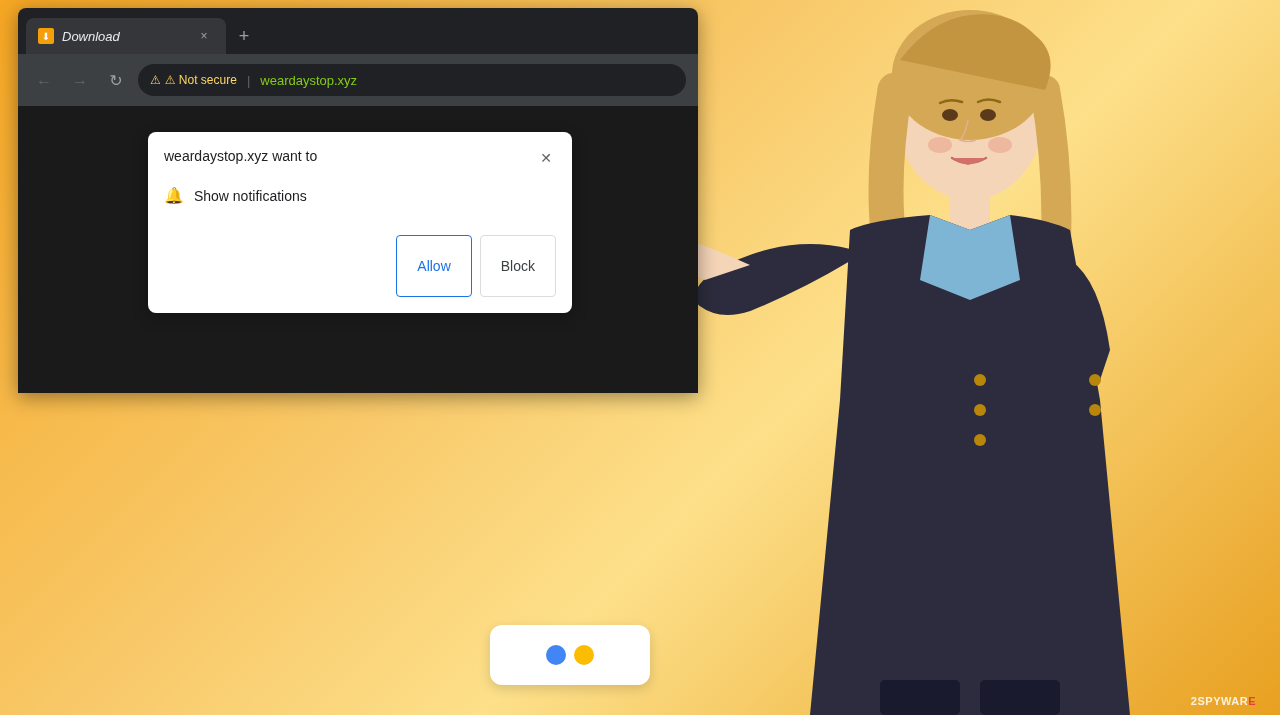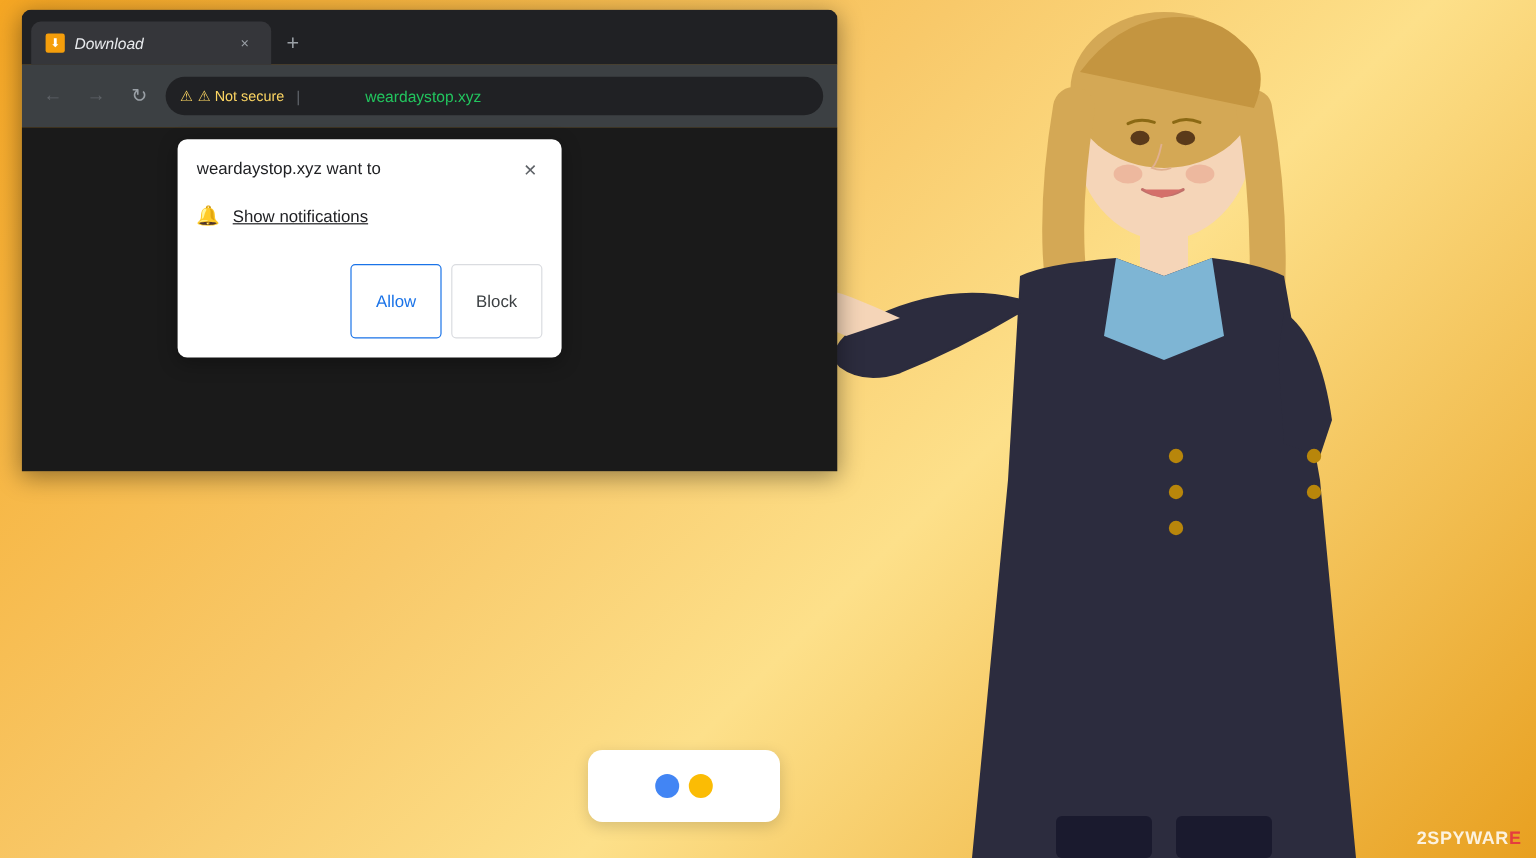--- a/index.html
+++ b/index.html
@@ -153,38 +153,37 @@
       font-size: 12px;
       flex-shrink: 0;
     }
 
     .security-separator {
       color: #5f6368;
       margin: 0 2px;
     }
 
     .url-text {
-      color: #22c55e;
+      color: #84cc16;
       font-size: 13px;
-      margin-left: 44px;
     }
 
     
     .browser-content {
       background: #1a1a1a;
       height: calc(385px - 46px - 52px);
       position: relative;
     }
 
     
     .permission-popup {
       position: absolute;
       left: 130px;
-      top: 10px;
-      width: 320px;
+      top: 26px;
+      width: 424px;
       background: white;
       border-radius: 8px;
       box-shadow: 0 4px 16px rgba(0,0,0,0.3);
       z-index: 20;
       overflow: hidden;
     }
 
     .popup-header {
       padding: 16px 16px 8px 16px;
       display: flex;
@@ -222,21 +221,20 @@
     }
 
     .bell-icon {
       color: #5f6368;
       font-size: 16px;
     }
 
     .permission-text {
       font-size: 14px;
       color: #202124;
-      text-decoration: underline;
     }
 
     .popup-actions {
       display: flex;
       justify-content: flex-end;
       gap: 8px;
       padding: 8px 16px 16px 16px;
     }
 
     .btn-allow {
@@ -289,23 +287,23 @@
       width: 20px;
       height: 20px;
       background: #fbbc04;
       border-radius: 50%;
     }
 
     
     .watermark {
       position: absolute;
       bottom: 8px;
-      right: 12px;
+      right: 24px;
       z-index: 100;
-      font-size: 15px;
+      font-size: 11px;
       font-weight: bold;
       color: rgba(255,255,255,0.85);
       letter-spacing: 0.5px;
       margin-top: 24px;
     }
 
     
     .person-container {
       position: absolute;
       right: 30px;

